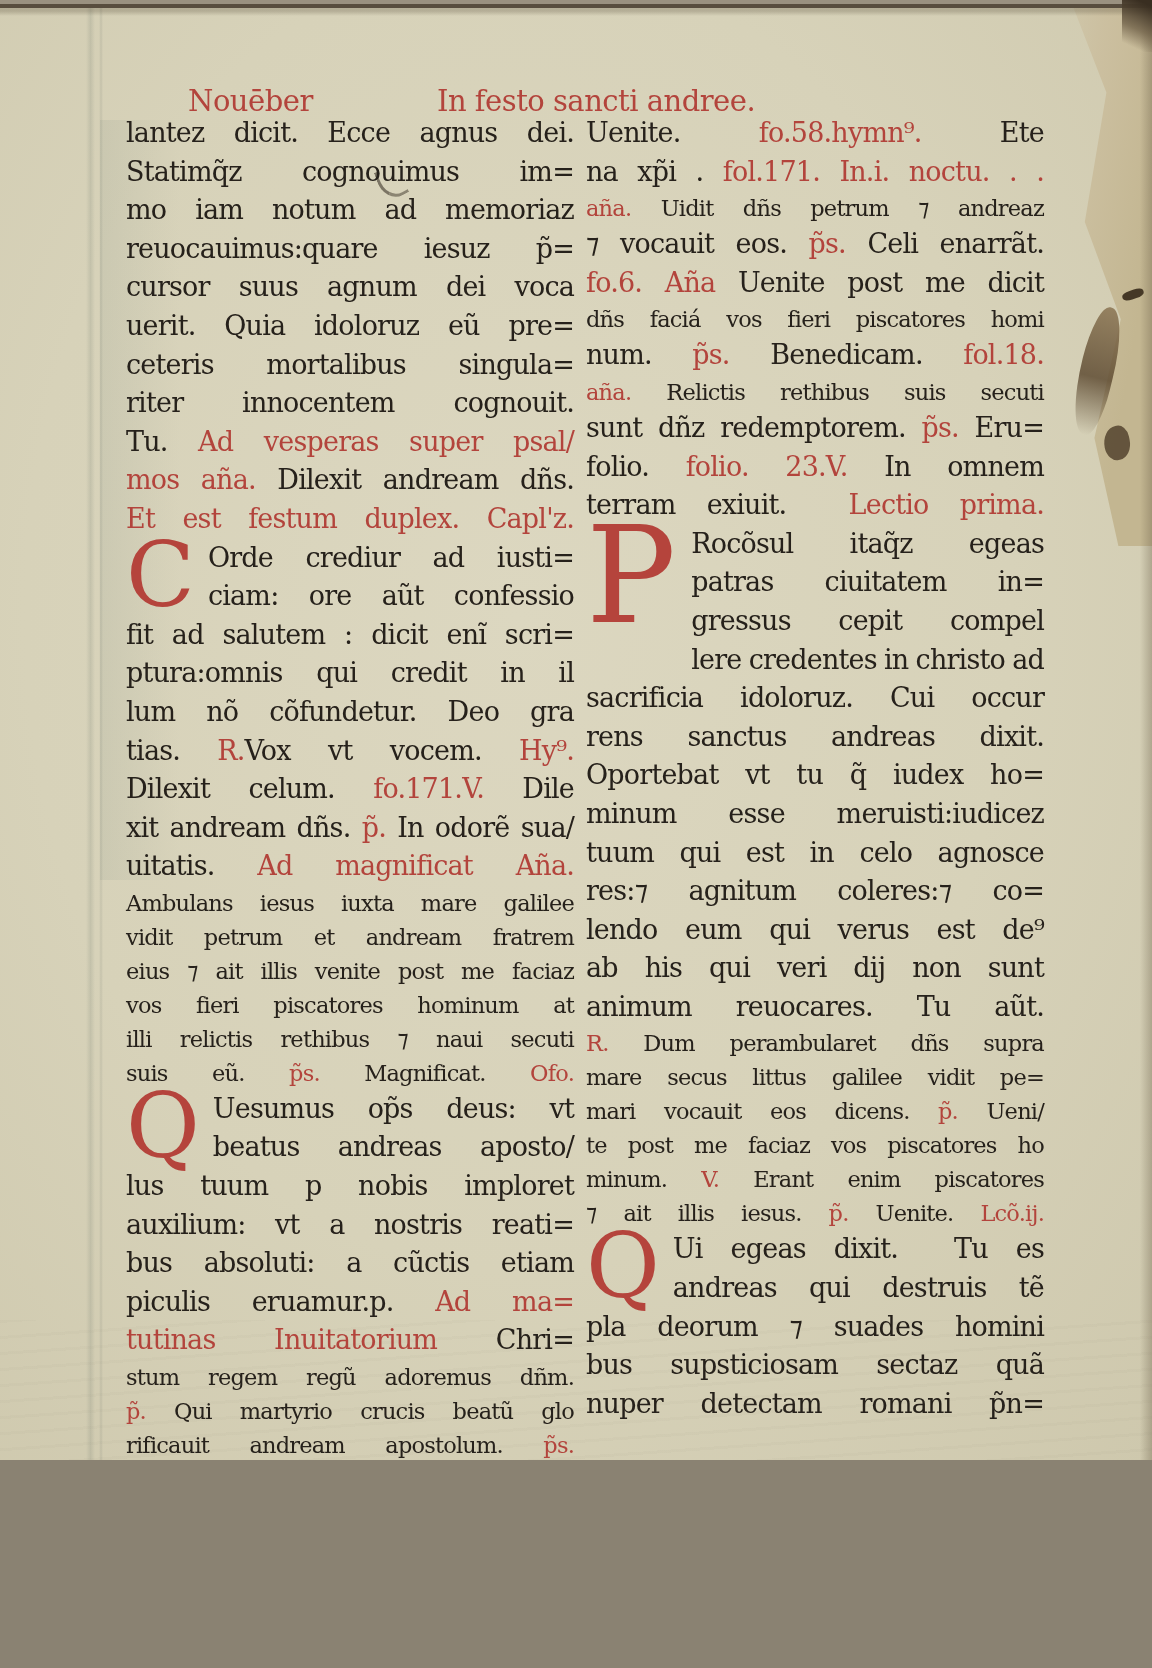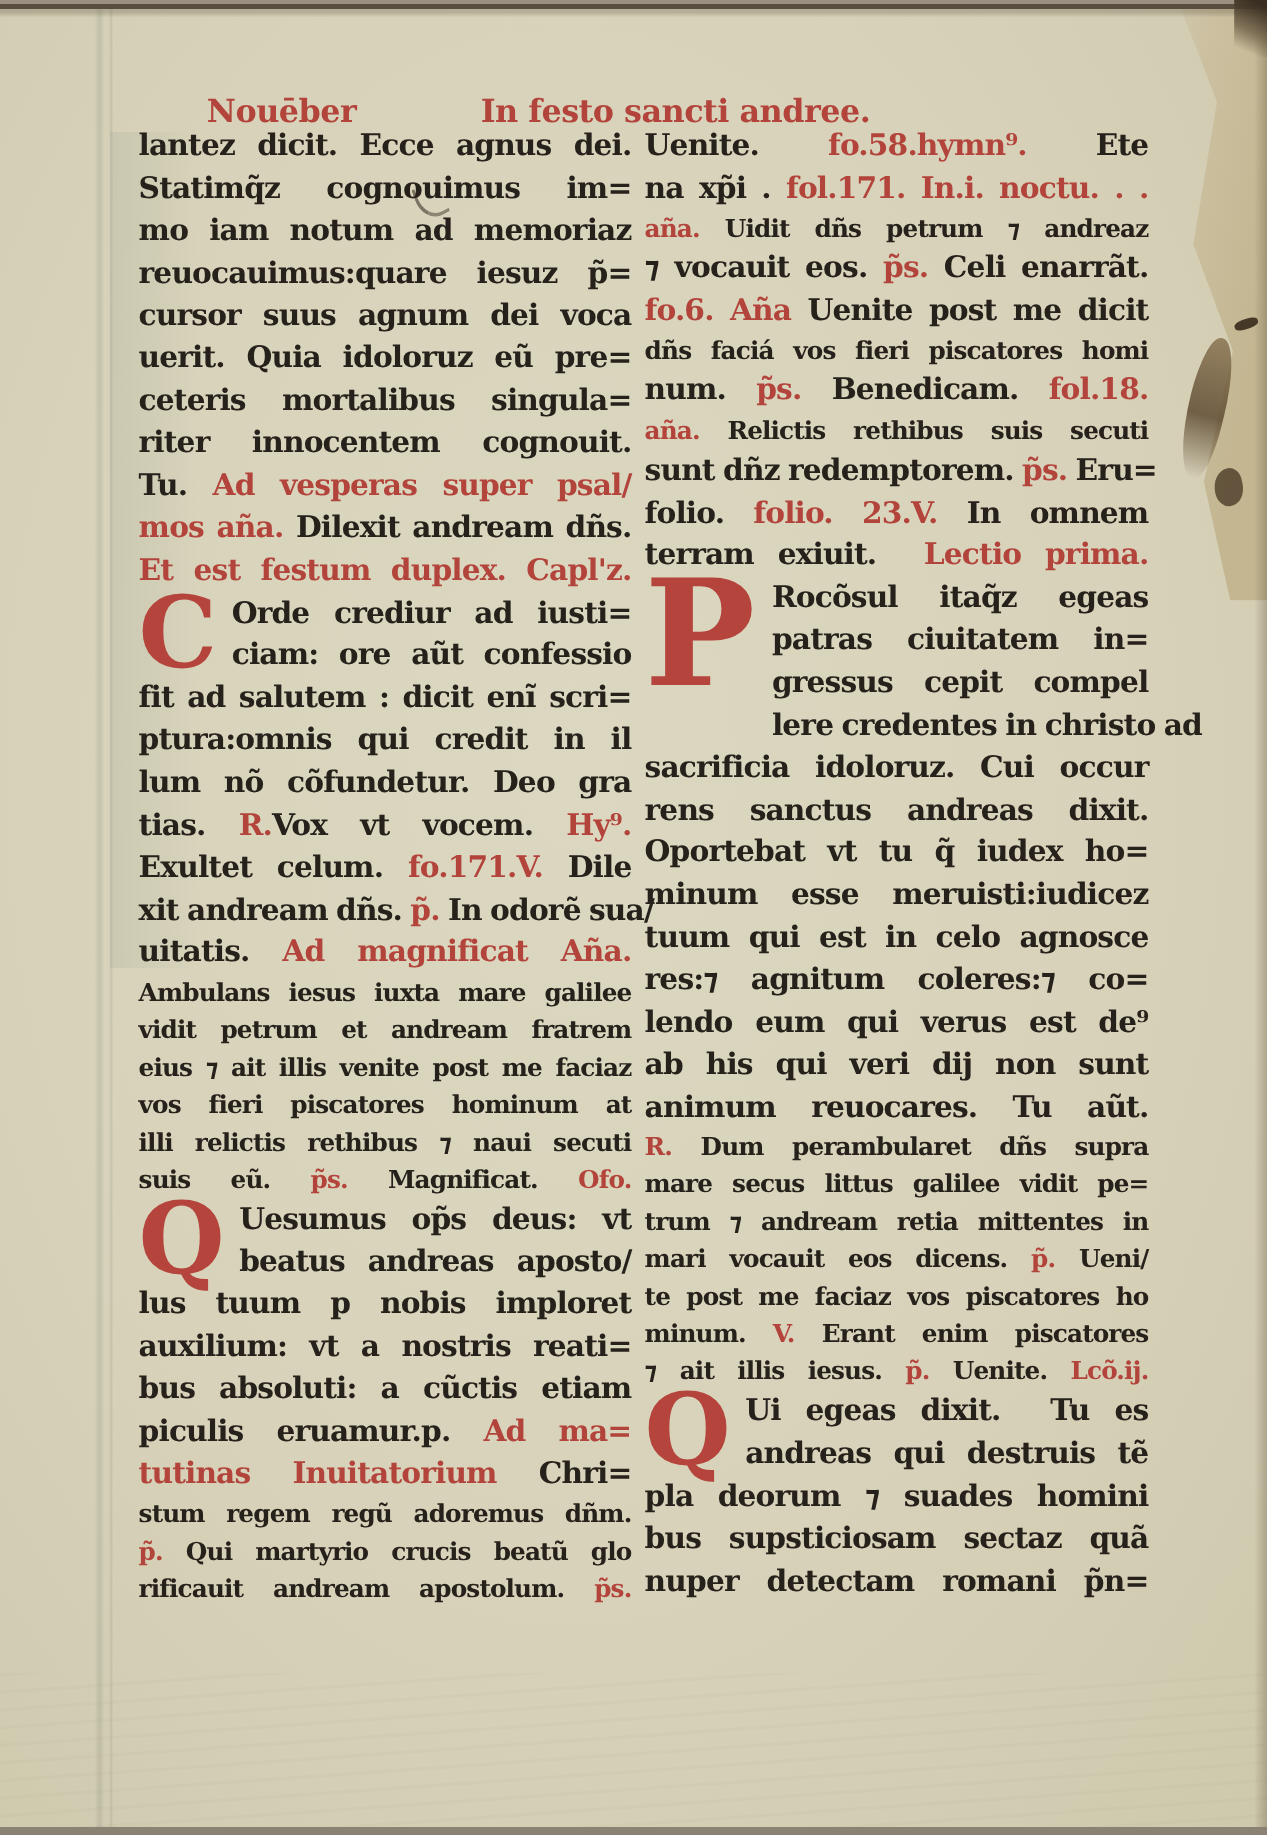--- a/index.html
+++ b/index.html
@@ -1,21 +1,21 @@
 <!DOCTYPE html>
 <html><head>
 <meta charset="utf-8">
 <style>
   html,body{margin:0;padding:0;background:#8a8272;}
   #page{
-    position:relative; width:1152px; height:1661px; overflow:hidden;
+    position:relative; width:1152px; height:1460px; overflow:hidden;
     background:
       radial-gradient(ellipse at 45% 42%, #dcd7c0 0%, #d7d2b9 55%, #cec8ad 100%);
     font-family:"DejaVu Serif","DejaVu Sans",serif;
-    font-weight:700;
+    font-weight:400;
   }
   
   .edge-top{position:absolute;top:0;left:0;right:0;height:16px;
     background:linear-gradient(#9a9180 0 4px,#584d3e 4px 8px,rgba(90,80,60,.28) 8px 11px,rgba(90,80,60,0) 16px);}
   .corner-tr{position:absolute;top:0;right:0;width:30px;height:52px;
     background:linear-gradient(205deg,#392e21 10%,rgba(107,92,68,.75) 55%,rgba(107,92,68,0) 85%);}
   .edge-right{position:absolute;top:0;right:0;width:12px;height:100%;
     background:linear-gradient(270deg,rgba(100,88,66,.34),rgba(100,88,66,0));}
   .patch{position:absolute;left:1018px;top:6px;width:134px;height:560px;}
   .patch-main{position:absolute;left:14px;top:0;width:120px;height:540px;
@@ -91,21 +91,21 @@
       <div class="line L"><span class="ink">Tu. </span><span class="red">Ad vesperas super psal/</span></div>
       <div class="line L"><span class="red">mos aña. </span><span class="ink">Dilexit andream dñs.</span></div>
       <div class="line L"><span class="red">Et est festum duplex. Capl'z.</span></div>
       <div class="cap cap2">C</div>
       <div class="line L"><span class="ink">Orde crediur ad iusti=</span></div>
       <div class="line L"><span class="ink">ciam: ore aũt confessio</span></div>
       <div class="line L"><span class="ink">fit ad salutem : dicit enĩ scri=</span></div>
       <div class="line L"><span class="ink">ptura:omnis qui credit in il</span></div>
       <div class="line L"><span class="ink">lum nõ cõfundetur. Deo gra</span></div>
       <div class="line L"><span class="ink">tias. </span><span class="red">R.</span><span class="ink">Vox vt vocem. </span><span class="red">Hy⁹.</span></div>
-      <div class="line L"><span class="ink">Exultet celum. </span><span class="red">fo.171.V. </span><span class="ink">Dile</span></div>
+      <div class="line L"><span class="ink">Dilexit celum. </span><span class="red">fo.171.V. </span><span class="ink">Dile</span></div>
       <div class="line L"><span class="ink">xit andream dñs. </span><span class="red">p̃. </span><span class="ink">In odorẽ sua/</span></div>
       <div class="line L"><span class="ink">uitatis. </span><span class="red">Ad magnificat Aña.</span></div>
       <div class="line S"><span class="ink">Ambulans iesus iuxta mare galilee</span></div>
       <div class="line S"><span class="ink">vidit petrum et andream fratrem</span></div>
       <div class="line S"><span class="ink">eius ⁊ ait illis venite post me faciaz</span></div>
       <div class="line S"><span class="ink">vos fieri piscatores hominum at</span></div>
       <div class="line S"><span class="ink">illi relictis rethibus ⁊ naui secuti</span></div>
       <div class="line S"><span class="ink">suis eũ. </span><span class="red">p̃s. </span><span class="ink">Magnificat. </span><span class="red">Ofo.</span></div>
       <div class="cap cap2">Q</div>
       <div class="line L"><span class="ink">Uesumus op̃s deus: vt</span></div>
@@ -140,21 +140,20 @@
       <div class="line L"><span class="ink">rens sanctus andreas dixit.</span></div>
       <div class="line L"><span class="ink">Oportebat vt tu q̃ iudex ho=</span></div>
       <div class="line L"><span class="ink">minum esse meruisti:iudicez</span></div>
       <div class="line L"><span class="ink">tuum qui est in celo agnosce</span></div>
       <div class="line L"><span class="ink">res:⁊ agnitum coleres:⁊ co=</span></div>
       <div class="line L"><span class="ink">lendo eum qui verus est de⁹</span></div>
       <div class="line L"><span class="ink">ab his qui veri dij non sunt</span></div>
       <div class="line L"><span class="ink">animum reuocares. Tu aũt.</span></div>
       <div class="line S"><span class="red">R. </span><span class="ink">Dum perambularet dñs supra</span></div>
       <div class="line S"><span class="ink">mare secus littus galilee vidit pe=</span></div>
-      <div class="line S"><span class="ink">trum ⁊ andream retia mittentes in</span></div>
       <div class="line S"><span class="ink">mari vocauit eos dicens. </span><span class="red">p̃. </span><span class="ink">Ueni/</span></div>
       <div class="line S"><span class="ink">te post me faciaz vos piscatores ho</span></div>
       <div class="line S"><span class="ink">minum. </span><span class="red">V. </span><span class="ink">Erant enim piscatores</span></div>
       <div class="line S"><span class="ink">⁊ ait illis iesus. </span><span class="red">p̃. </span><span class="ink">Uenite. </span><span class="red">Lcõ.ij.</span></div>
       <div class="cap cap2">Q</div>
       <div class="line L"><span class="ink">Ui egeas dixit.&nbsp; Tu es</span></div>
       <div class="line L"><span class="ink">andreas qui destruis tẽ</span></div>
       <div class="line L"><span class="ink">pla deorum ⁊ suades homini</span></div>
       <div class="line L"><span class="ink">bus supsticiosam sectaz quã</span></div>
       <div class="line L"><span class="ink">nuper detectam romani p̃n=</span></div>

